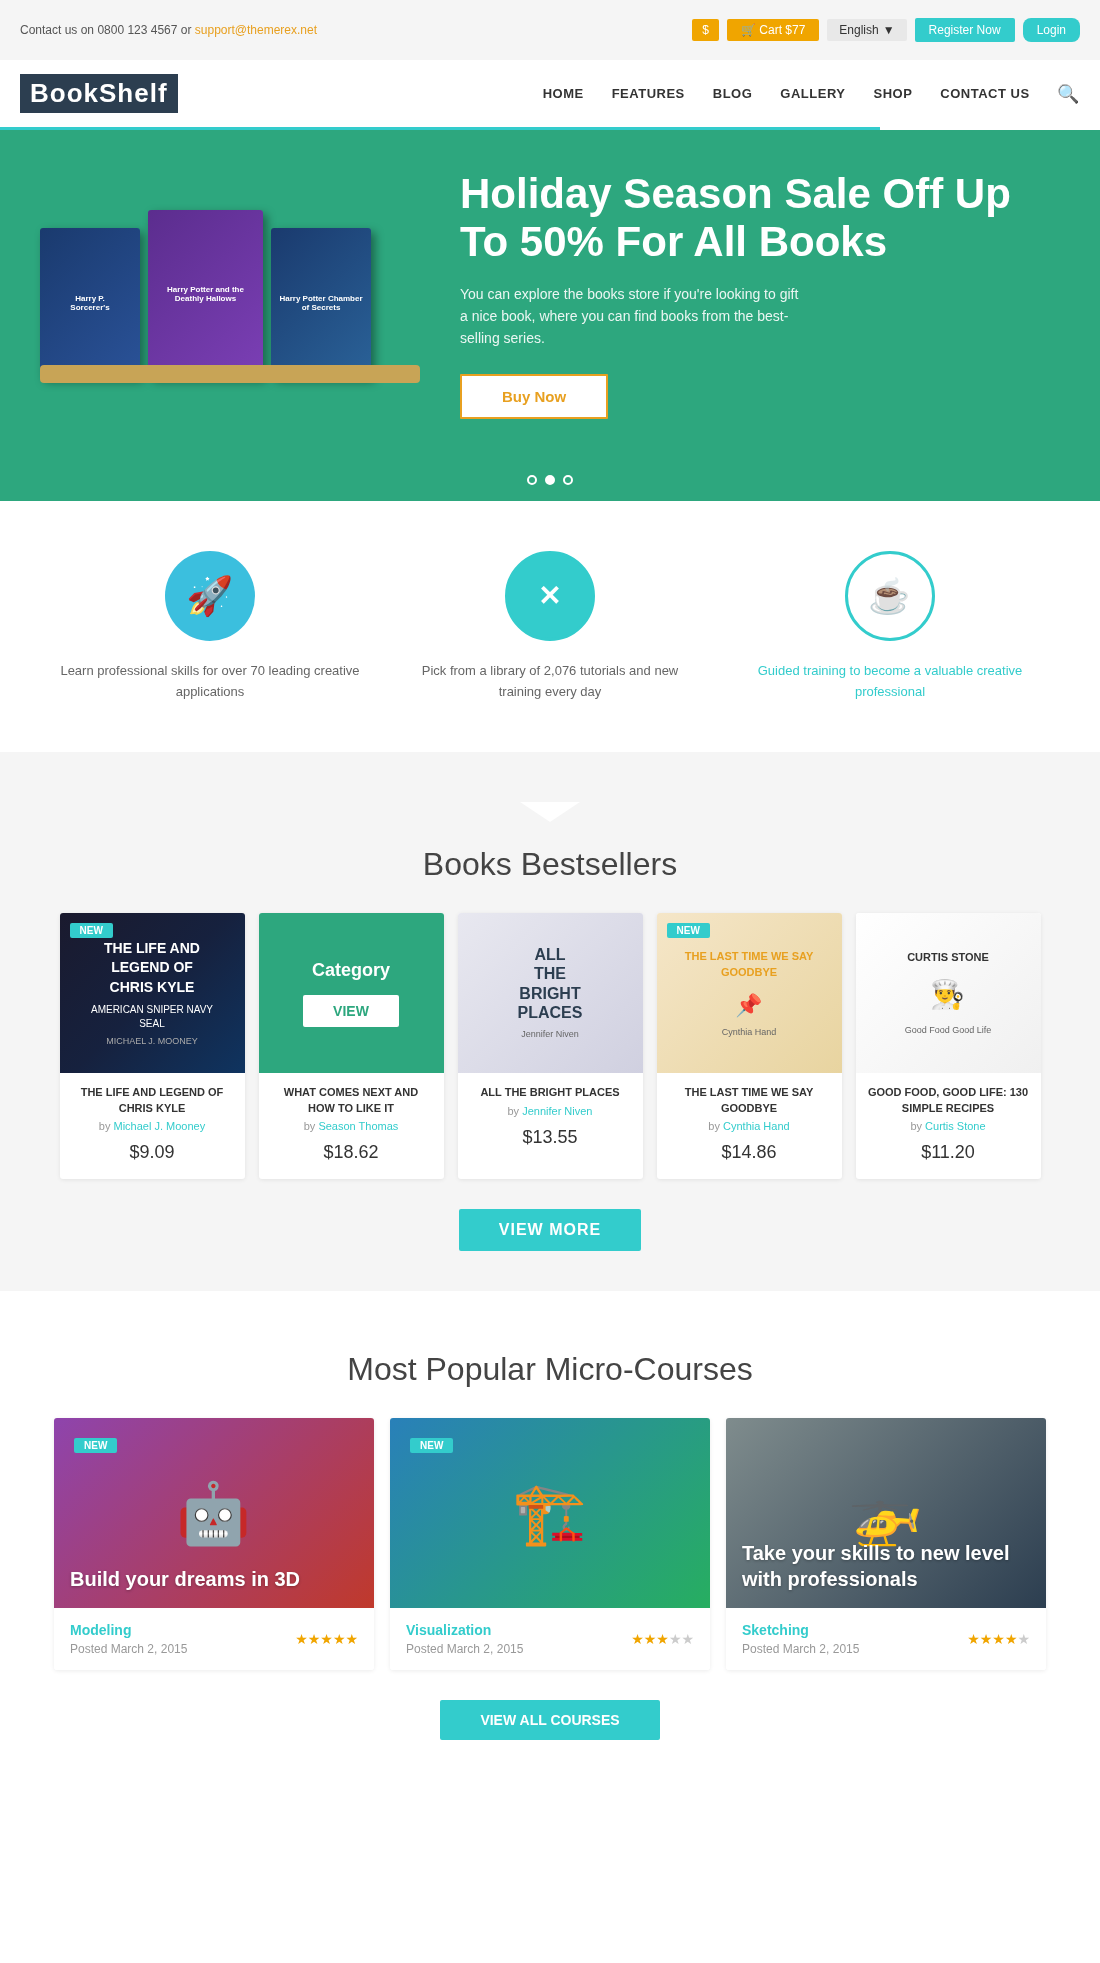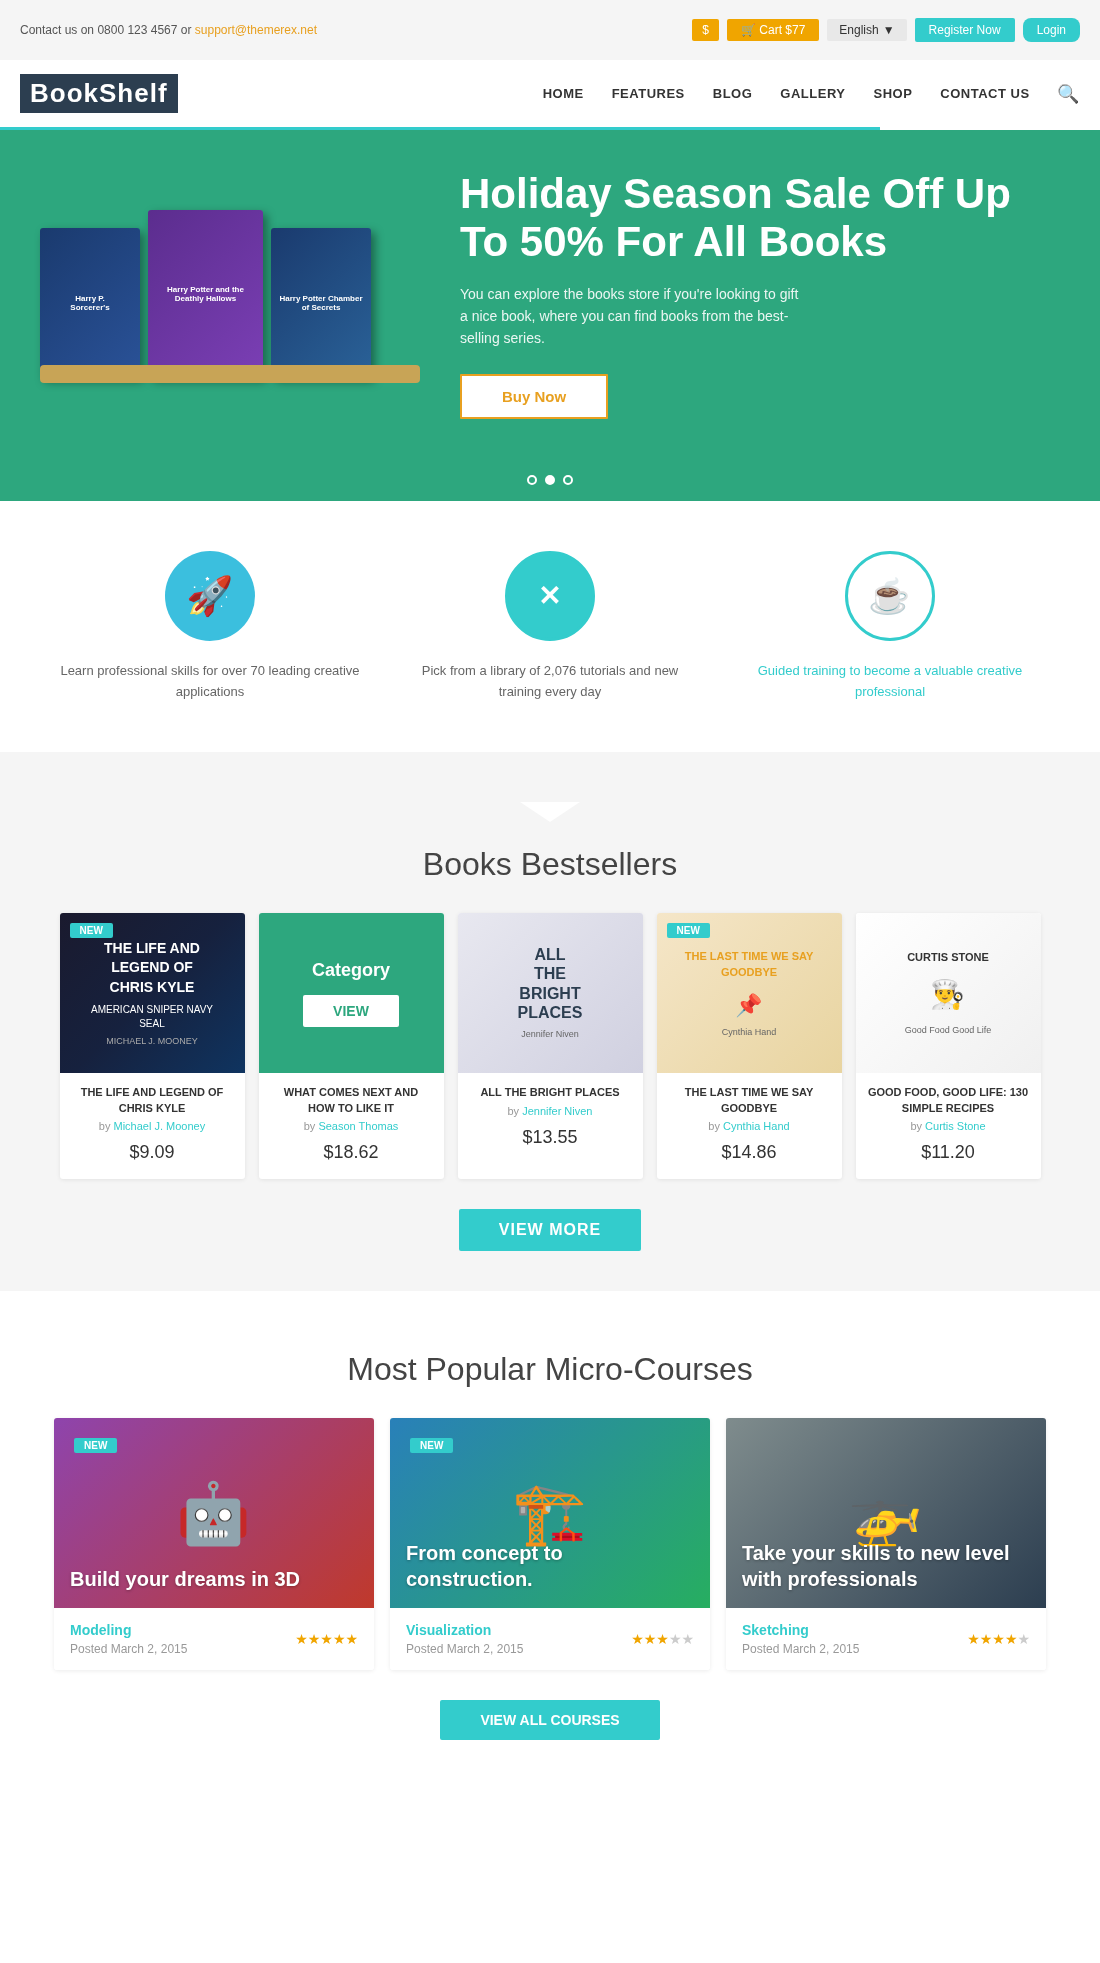--- a/index.html
+++ b/index.html
@@ -596,23 +596,20 @@
     </div>
 
     <div class="course-card">
       <div class="course-img">
         <div class="course-img-bg course-bg-2">
           <div style="width:100%; height:100%; display:flex; align-items:center; justify-content:center; font-size:60px;">🏗️</div>
         </div>
         <div style="position:absolute; top:10px; left:10px;">
           <div class="new-badge">NEW</div>
         </div>
-        <div class="course-img-overlay">
-          <div class="course-title-overlay">From concept to construction.</div>
-        </div>
       </div>
       <div class="course-info">
         <div class="course-footer">
           <div>
             <div class="course-category">Visualization</div>
             <div class="course-date">Posted March 2, 2015</div>
           </div>
           <div>
             <span class="stars">★★★</span><span class="stars-grey">★★</span>
           </div>

